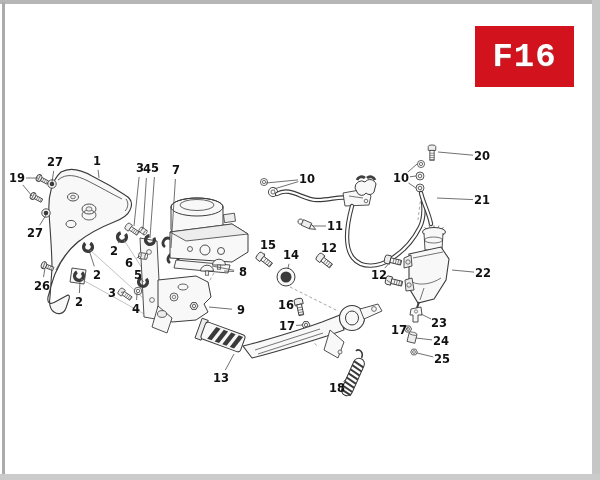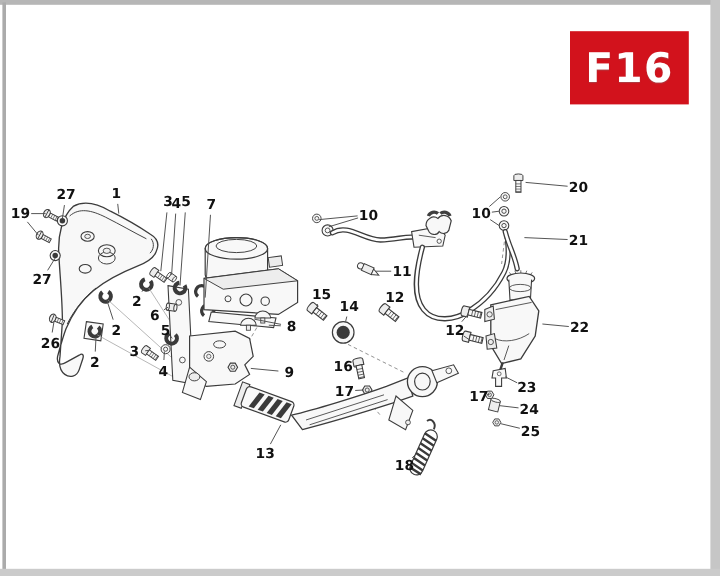--- a/index.html
+++ b/index.html
@@ -3,21 +3,21 @@
 <meta charset="utf-8">
 <style>
   html,body{margin:0;padding:0;background:#ffffff;}
   .stage{position:relative;width:600px;height:480px;background:#fff;overflow:hidden;
          font-family:"DejaVu Sans","Liberation Sans",sans-serif;}
   .frame-top{position:absolute;left:0;top:0;width:600px;height:4px;background:#b6b6b6;}
   .frame-left{position:absolute;left:2px;top:2px;width:3px;height:478px;background:#ababab;}
   .frame-right{position:absolute;left:592px;top:0;width:8px;height:480px;background:#c6c6c6;}
   .frame-bottom{position:absolute;left:0;top:474px;width:600px;height:6px;background:#cbcbcb;}
   .badge{position:absolute;left:475px;top:26px;width:99px;height:61px;
-         background:var(--badge-bg,#d2121c);display:flex;align-items:center;justify-content:center;}
+         background:var(--badge-bg,#d2121c);display:flex;align-items:center;justify-content:center;font-family:Liberation Mono, monospace;}
   .badge span{color:var(--badge-fg,#fff);font-size:34px;font-weight:bold;letter-spacing:1px;
          text-shadow:0 1px 1px rgba(120,120,120,.45);}
   svg{position:absolute;left:0;top:0;}
   .ln{stroke:var(--line,#3c3c3c);fill:none;}
   .pt{stroke:var(--line,#3c3c3c);fill:#f8f8f8;}
   .pt2{stroke:var(--line,#3c3c3c);fill:#ededed;}
   .dk{fill:#3a3a3a;stroke:none;}
   .tube-o{stroke:#3c3c3c;stroke-width:4.4;fill:none;stroke-linecap:round;}
   .tube-i{stroke:#ffffff;stroke-width:2.2;fill:none;stroke-linecap:round;}
   .thin{stroke:#9a9a9a;stroke-width:.6;fill:none;}

